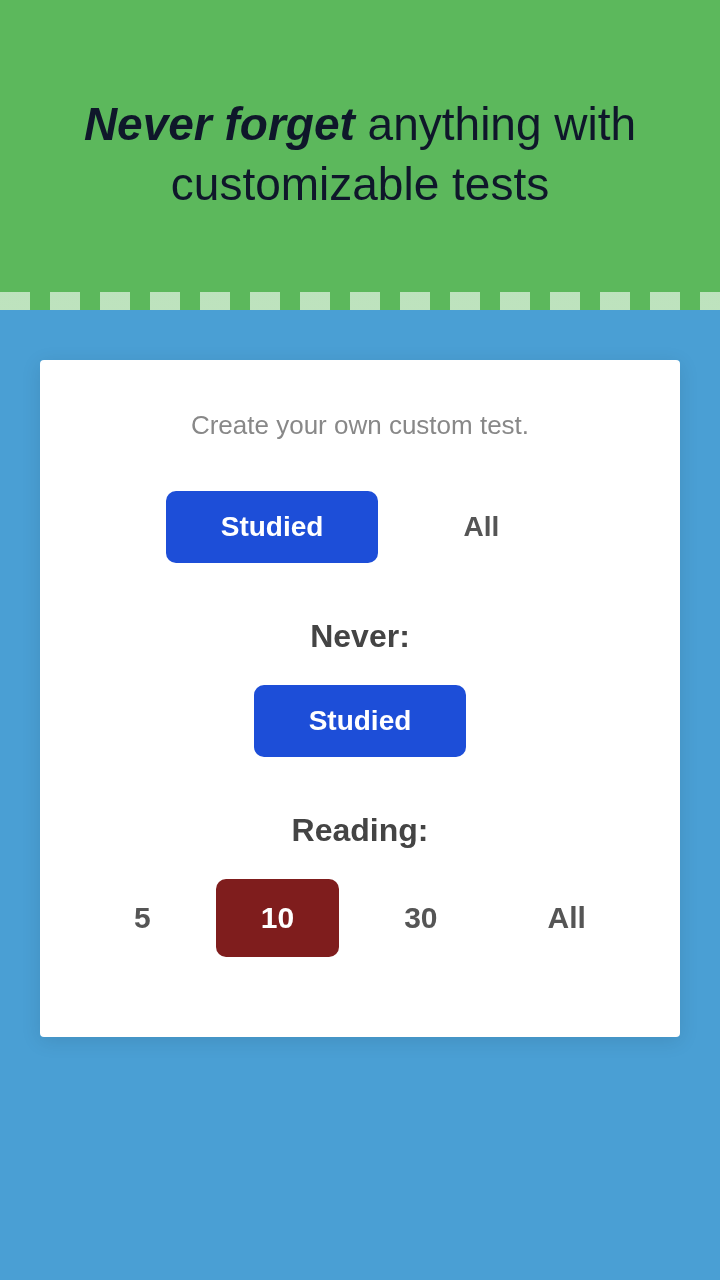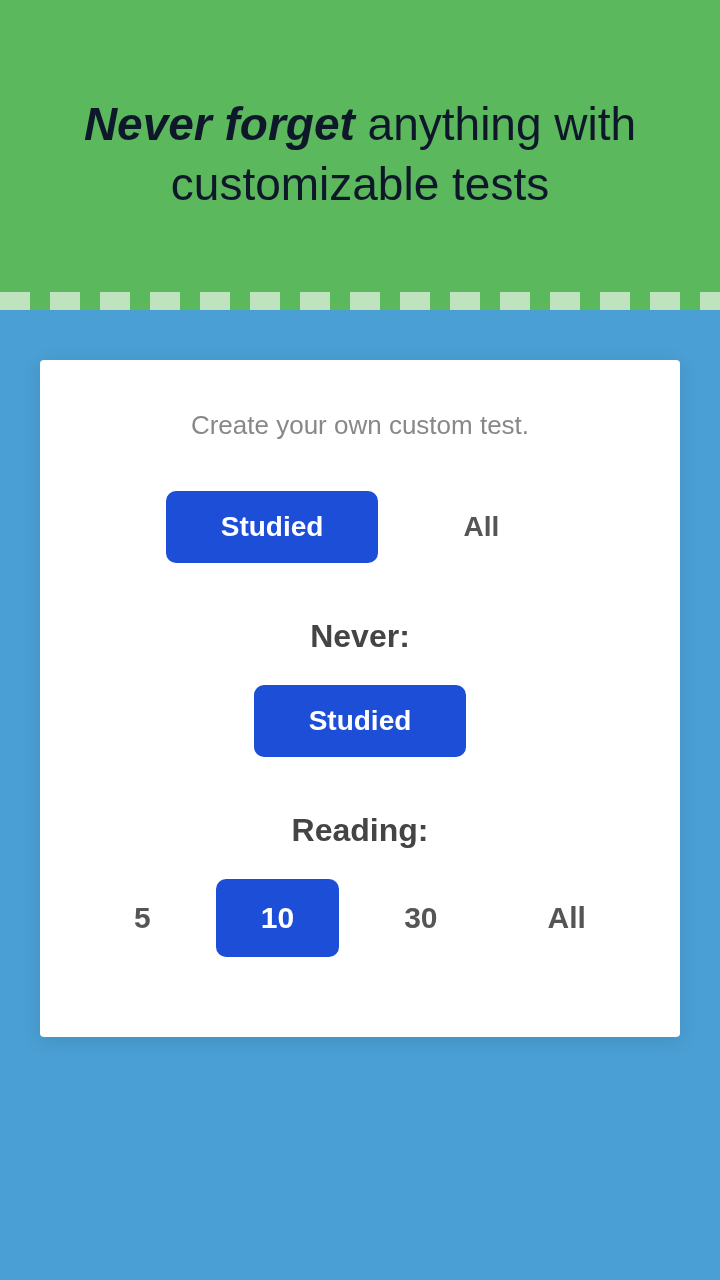--- a/index.html
+++ b/index.html
@@ -143,21 +143,21 @@
       border: none;
       outline: none;
     }
 
     .qty-btn-inactive {
       background-color: transparent;
       color: #555;
     }
 
     .qty-btn-active {
-      background-color: #1d4ed8;
+      background-color: #7f1d1d;
       color: white;
       text-align: center;
     }
   </style>
 </head>
 <body>
 
 <div class="green-header">
   <div class="header-text">
     <em>Never forget</em><span> anything with customizable tests</span>

